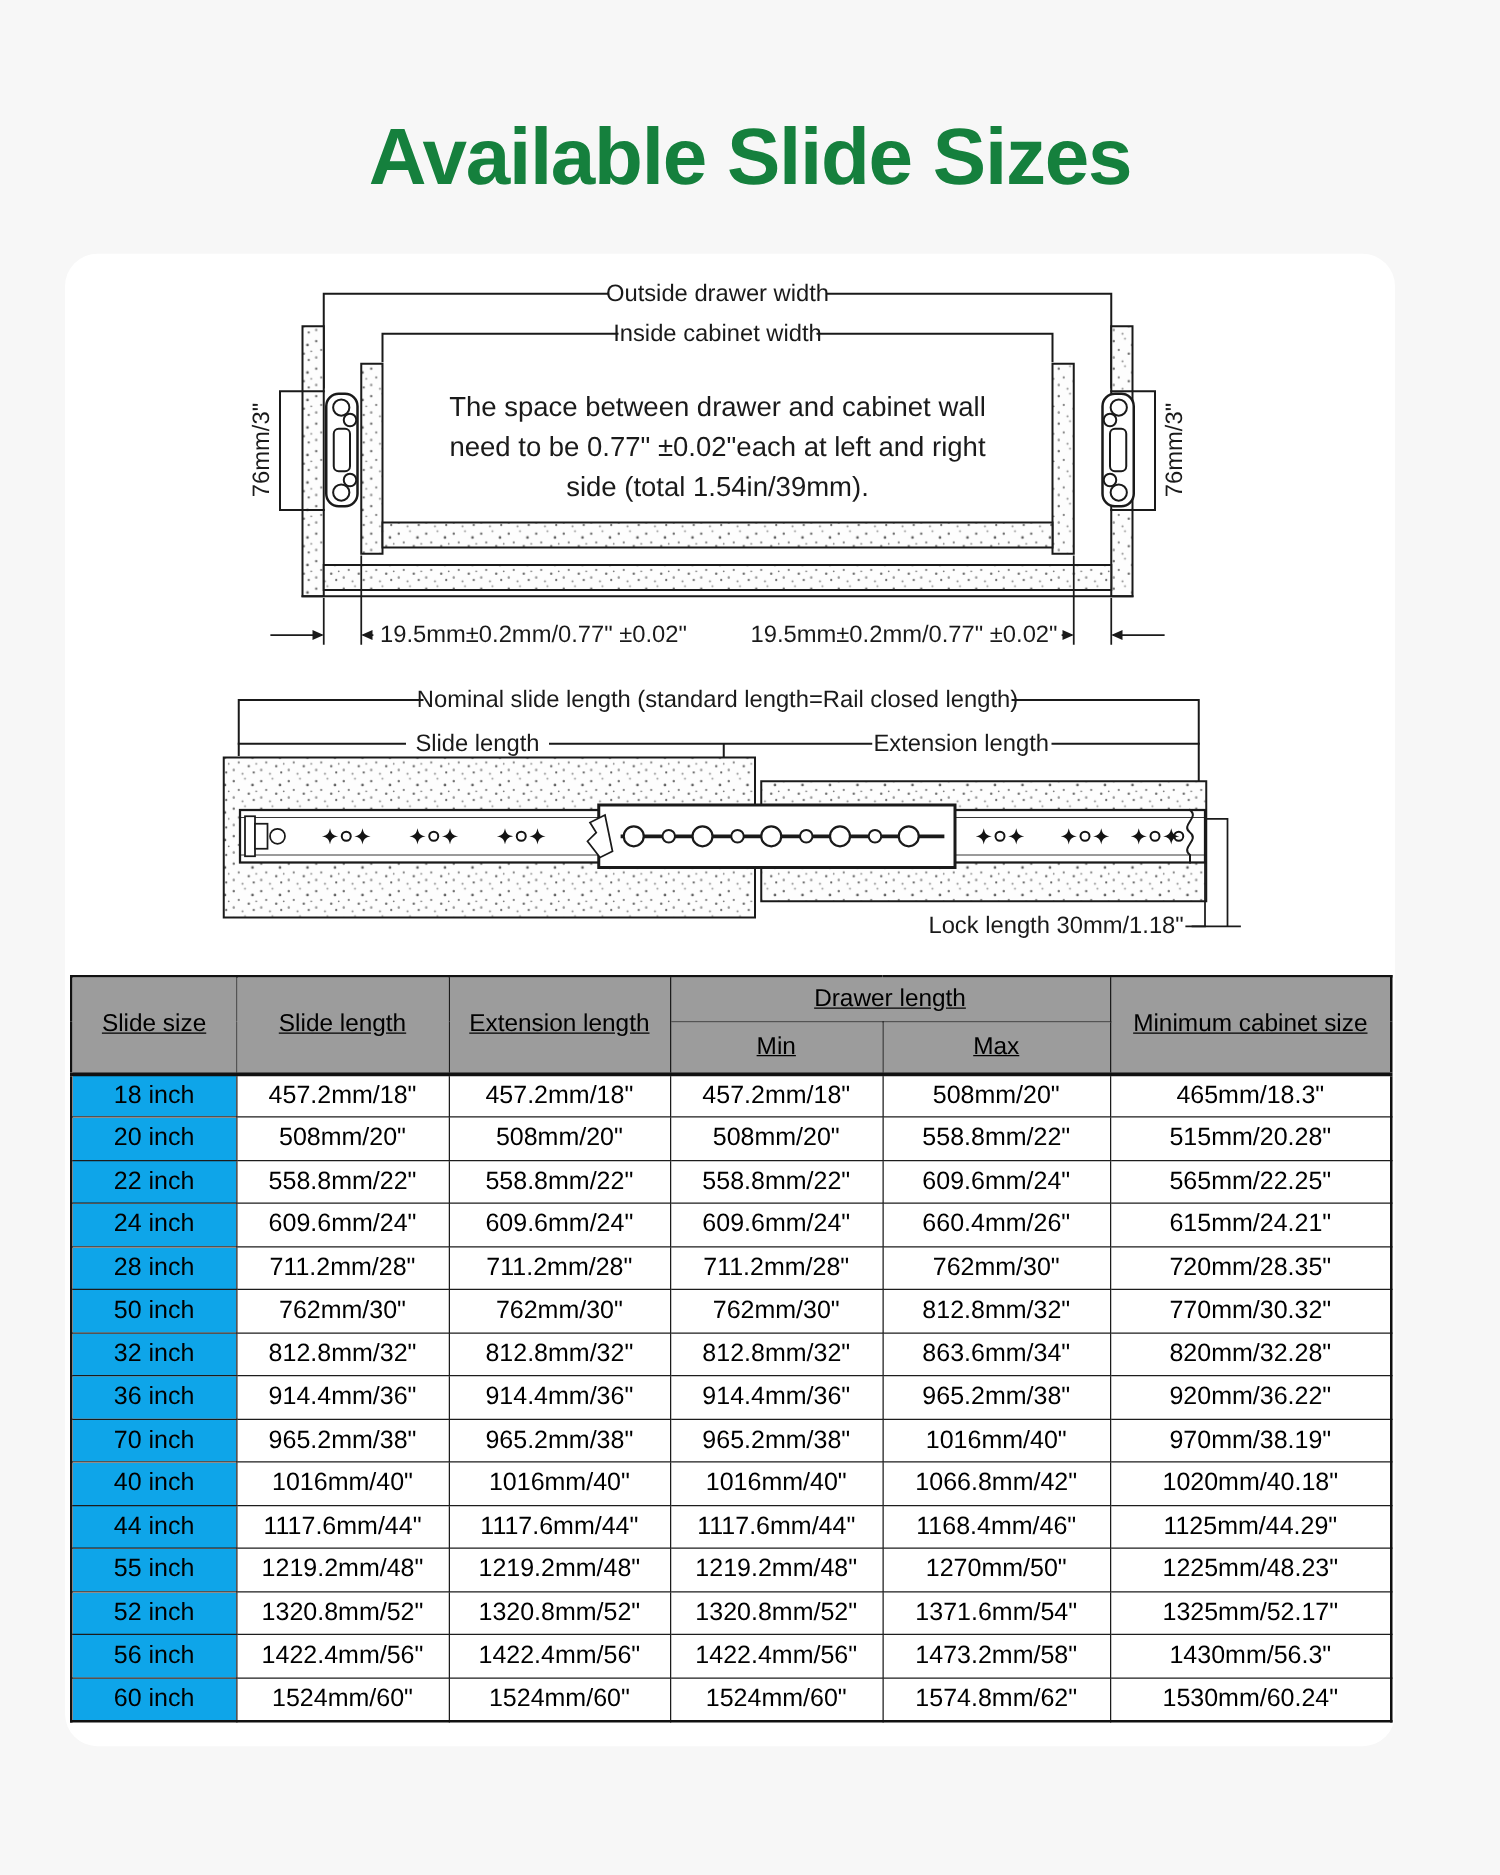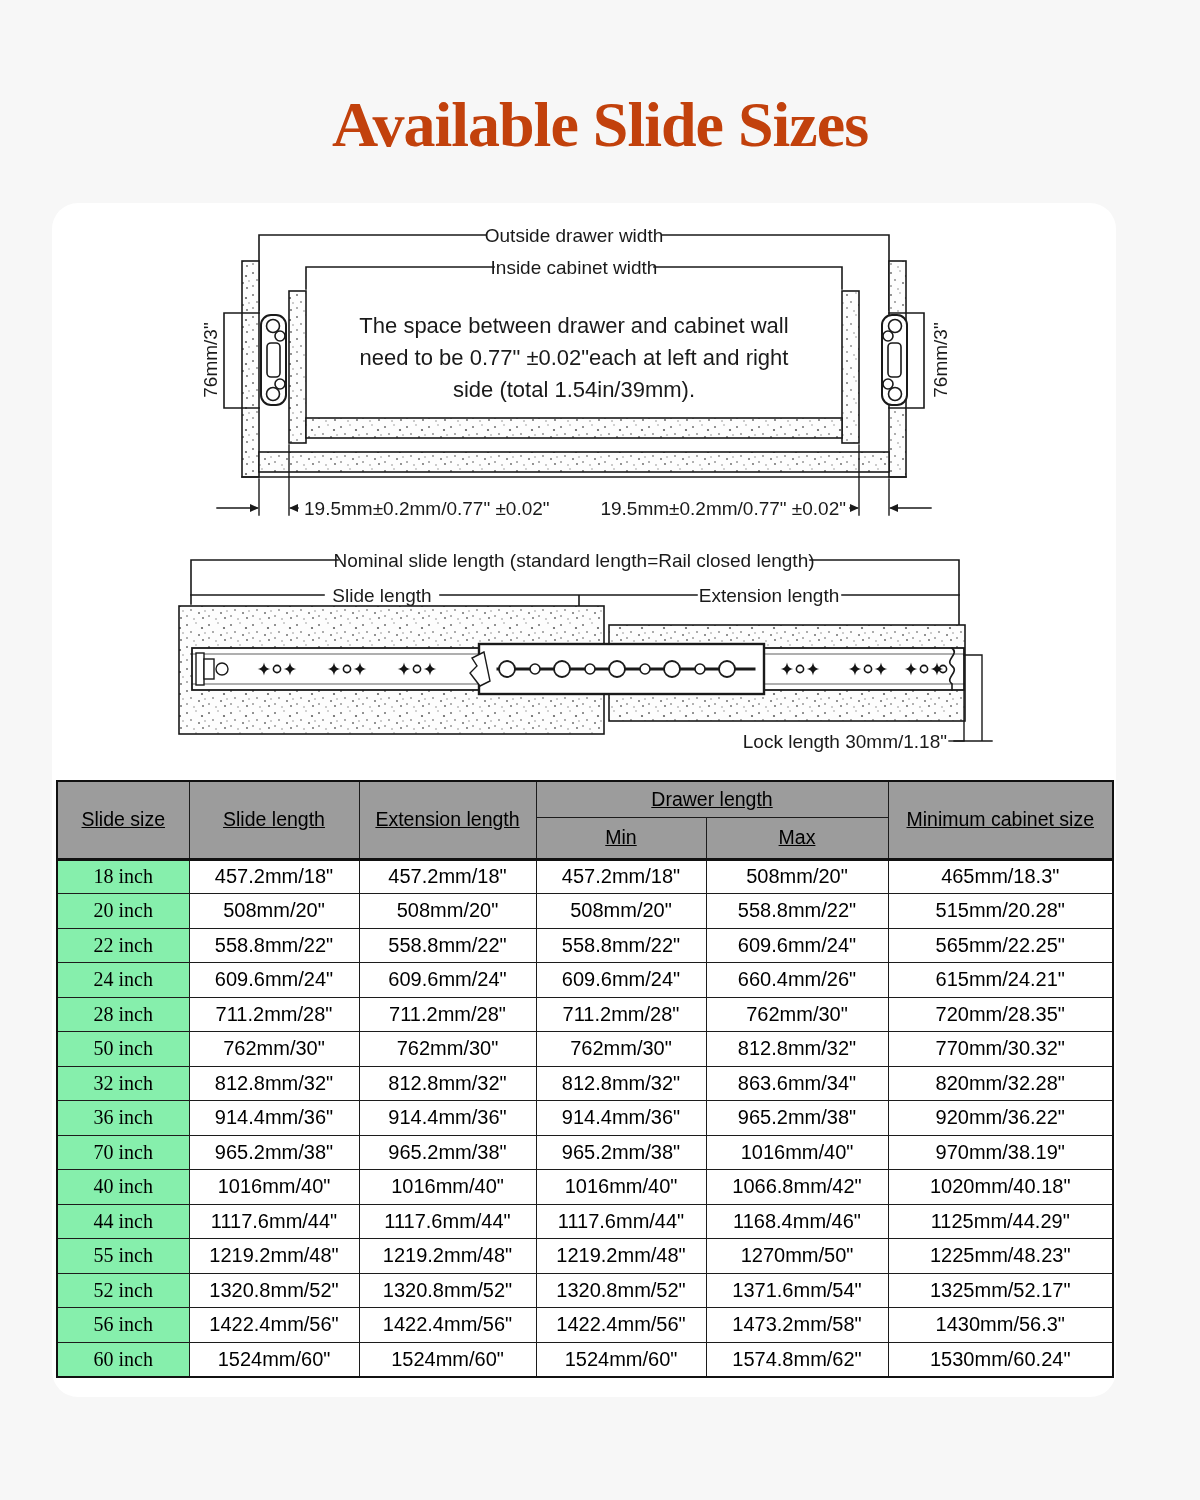--- a/index.html
+++ b/index.html
@@ -35,27 +35,27 @@
     text-align:center;vertical-align:middle;
     padding:0;overflow:hidden;white-space:nowrap;
   }
   .spec-table thead th{
     background:#9c9c9c;font-weight:400;font-size:19.5px;text-decoration:underline;
   }
   .spec-table thead{border-bottom:3px solid #111;}
   .spec-table thead tr.h1{height:36px;}
   .spec-table thead tr.h2{height:42px;}
   .spec-table tbody tr{height:34.5px;}
-  .spec-table tbody td:first-child{background:#86efac;font-family:Liberation Serif, serif;}
+  .spec-table tbody td:first-child{background:#0ea5e9;}
   .spec-table tbody td{background:#ffffff;}
 </style>
 </head>
 <body>
 
-<h1 class="page-title" style="color: #c2410c; font-family: Liberation Serif, serif;">Available Slide Sizes</h1>
+<h1 class="page-title" style="color: #15803d;">Available Slide Sizes</h1>
 
 <div class="card">
 
   <svg class="diagram-svg" width="1064" height="575" viewBox="0 0 1064 575">
     <defs>
       <pattern id="stipple" width="22" height="22" patternUnits="userSpaceOnUse">
         <rect width="22" height="22" fill="#fdfdfd"></rect>
         <circle cx="3" cy="4" r="1" fill="#6f6f6f"></circle>
         <circle cx="12" cy="2" r="0.8" fill="#9a9a9a"></circle>
         <circle cx="18" cy="7" r="1.1" fill="#5e5e5e"></circle>

